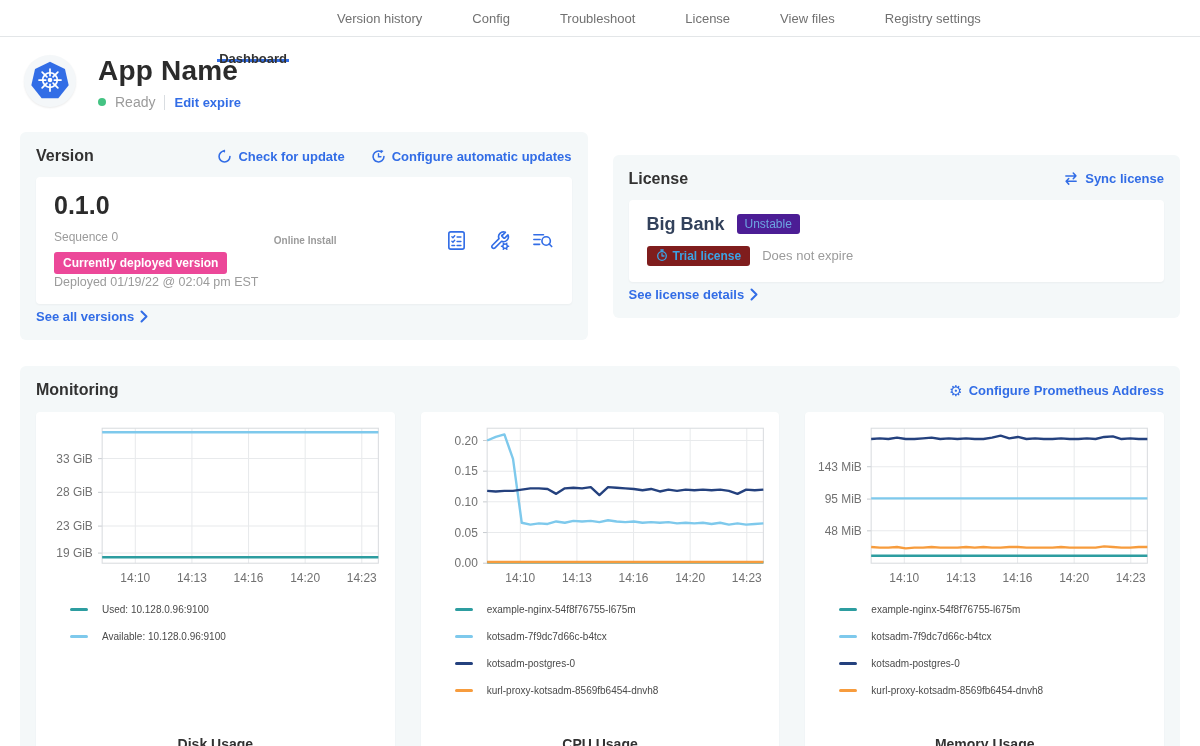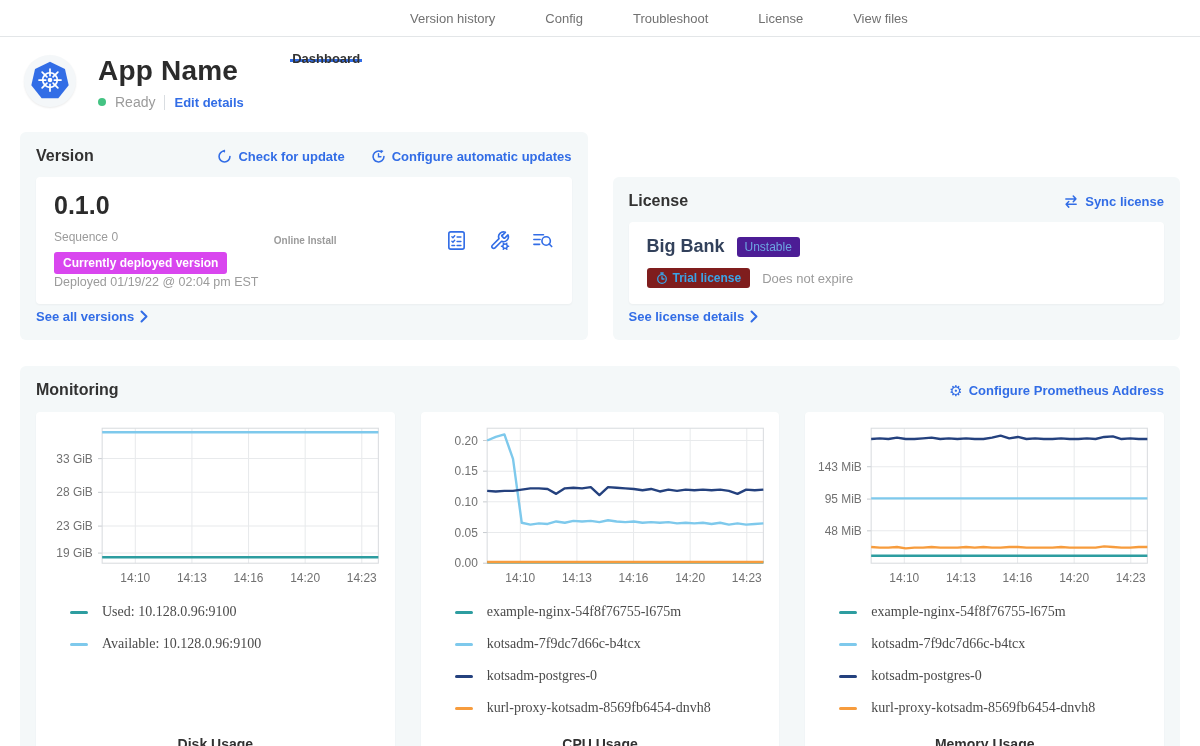--- a/index.html
+++ b/index.html
@@ -17,32 +17,32 @@
   .app-header { display:flex; align-items:flex-start; gap:22px; padding:18px 24px 6px; }
   .app-logo-wrap { width:52px; height:52px; border-radius:50%; background:#f4f7f9; box-shadow:0 1px 2px rgba(0,0,0,.08); display:flex; align-items:center; justify-content:center; }
   .app-title { font-size:28px; font-weight:bold; letter-spacing:.2px; color:#2b2b2b; }
   .app-sub { display:flex; align-items:center; gap:9px; margin-top:7px; }
   .status-dot { width:8px; height:8px; border-radius:50%; background:#44C383; display:inline-block; }
   .status-text { font-size:14px; color:#9B9B9B; }
   .vdiv { width:1px; height:15px; background:#d9dde1; }
   a.blue-link { color:#326DE6; font-weight:bold; font-size:13px; text-decoration:none; display:inline-flex; align-items:center; gap:6px; cursor:pointer; white-space:nowrap; }
   .edit-config { font-size:13.5px; }
   
-  .cards-row { display:flex; gap:25px; margin:16px 20px 0; align-items:flex-end; }
+  .cards-row { display:flex; gap:25px; margin:16px 20px 0; align-items:center; }
   .card { flex:1 1 0; background:#f4f8f9; border-radius:6px; padding:15px 16px; }
   .card-head { display:flex; align-items:center; justify-content:space-between; }
   .card-head h2 { font-size:16px; color:#323232; }
   .head-links { display:flex; gap:26px; }
   .inner-card { margin-top:12px; background:#fff; border-radius:4px; box-shadow:0 1px 2px rgba(50,60,70,.05); }
   .version-inner { padding:14px 18px 15px; display:flex; align-items:center; }
   .v-left { width:44%; }
   .v-row { display:flex; align-items:baseline; gap:10px;flex-direction:column; }
   .v-num { font-size:25px; font-weight:bold; color:#2b2b2b; }
   .v-seq { font-size:12px; color:#9B9B9B; }
-  .badge-green { display:inline-block; margin-top:8px; background:#d946ef; color:#fff; font-size:12px; font-weight:bold; padding:4px 9px; border-radius:3px; }
+  .badge-green { display:inline-block; margin-top:8px; background:#ec4899; color:#fff; font-size:12px; font-weight:bold; padding:4px 9px; border-radius:3px; }
   .v-deployed { margin-top:1px; font-size:12.5px; color:#9B9B9B; }
   .v-mid { flex:1; font-size:10px; font-weight:bold; color:#9B9B9B; }
   .v-icons { display:flex; gap:20px; align-items:center; }
   .v-icons svg { cursor:pointer; }
   .see-link { margin-top:5px; }
   
   .license-inner { padding:14px 18px 16px; }
   .lic-row1 { display:flex; align-items:center; gap:12px; }
   .lic-name { font-size:18px; font-weight:bold; color:#32415B; }
   .badge-channel { background:#4c1d95; color:#6CA5E2; font-size:12px; padding:3px 8px; border-radius:3px; }
@@ -50,36 +50,37 @@
   .badge-trial { background:#7f1d1d; color:#3AA3E6; font-size:12px; font-weight:bold; padding:3px 9px; border-radius:3px; display:inline-flex; align-items:center; gap:5px; }
   .lic-expiry { font-size:13px; color:#9B9B9B; }
   
   .monitoring { margin:26px 20px 12px; }
   .charts-row { display:flex; gap:26px; margin-top:13px; }
   .chart-card { flex:1 1 0; background:#fff; border-radius:4px; box-shadow:0 1px 2px rgba(50,60,70,.05); padding:10px 8px 20px; }
   .chart-card svg.plot { width:100%; display:block; }
   .legend { margin:10px 0 0 26px; min-height:118px; }
   .legend-item { display:flex; align-items:center; gap:14px; margin-bottom:16px; }
   .legend-swatch { width:18px; height:3px; border-radius:2px; flex:0 0 auto; }
-  .legend-label { font-size:14px; color:#4A4A4A;font-family:Liberation Serif, serif; }
+  .legend-label { font-size:10px; color:#4A4A4A; }
   .chart-title { text-align:center; font-size:14px; font-weight:bold; color:#323232; margin-top:14px; }
   .icon-blue { color:#326DE6; }
   .gear-glyph { font-size:15px; line-height:1; color:#326DE6; }
 </style>
 </head>
 <body>
 
 <nav class="topnav">
   <div class="tabs" id="nav-tabs">
       <div class="tab active">Dashboard</div>
       <div class="tab">Version history</div>
       <div class="tab">Config</div>
       <div class="tab">Troubleshoot</div>
       <div class="tab">License</div>
       <div class="tab">View files</div>
+      <div class="tab">Registry settings</div>
     </div>
 </nav>
 
 <header class="app-header">
   <div class="app-logo-wrap">
     <svg width="46" height="46" viewBox="0 0 48 48">
       <polygon points="24,4 39.6,11.5 43.5,28.5 32.7,42 15.3,42 4.5,28.5 8.4,11.5" fill="#326DE6"></polygon>
       <g stroke="#ffffff" stroke-width="1.8" stroke-linecap="round" fill="none">
         <circle cx="24" cy="23" r="7.6"></circle>
         <line x1="28.5" y1="23" x2="35.5" y2="23"></line>
@@ -93,21 +94,21 @@
       </g>
       <circle cx="24" cy="23" r="2.4" fill="#ffffff"></circle>
     </svg>
   </div>
   <div>
     <div class="app-title">App Name</div>
     <div class="app-sub">
       <span class="status-dot"></span>
       <span class="status-text">Ready</span>
       <span class="vdiv"></span>
-      <a class="blue-link edit-config">Edit details</a>
+      <a class="blue-link edit-config">Edit expire</a>
     </div>
   </div>
 </header>
 
 <div class="cards-row">
   <section class="card">
     <div class="card-head">
       <h2>Version</h2>
       <div class="head-links">
         <a class="blue-link">

